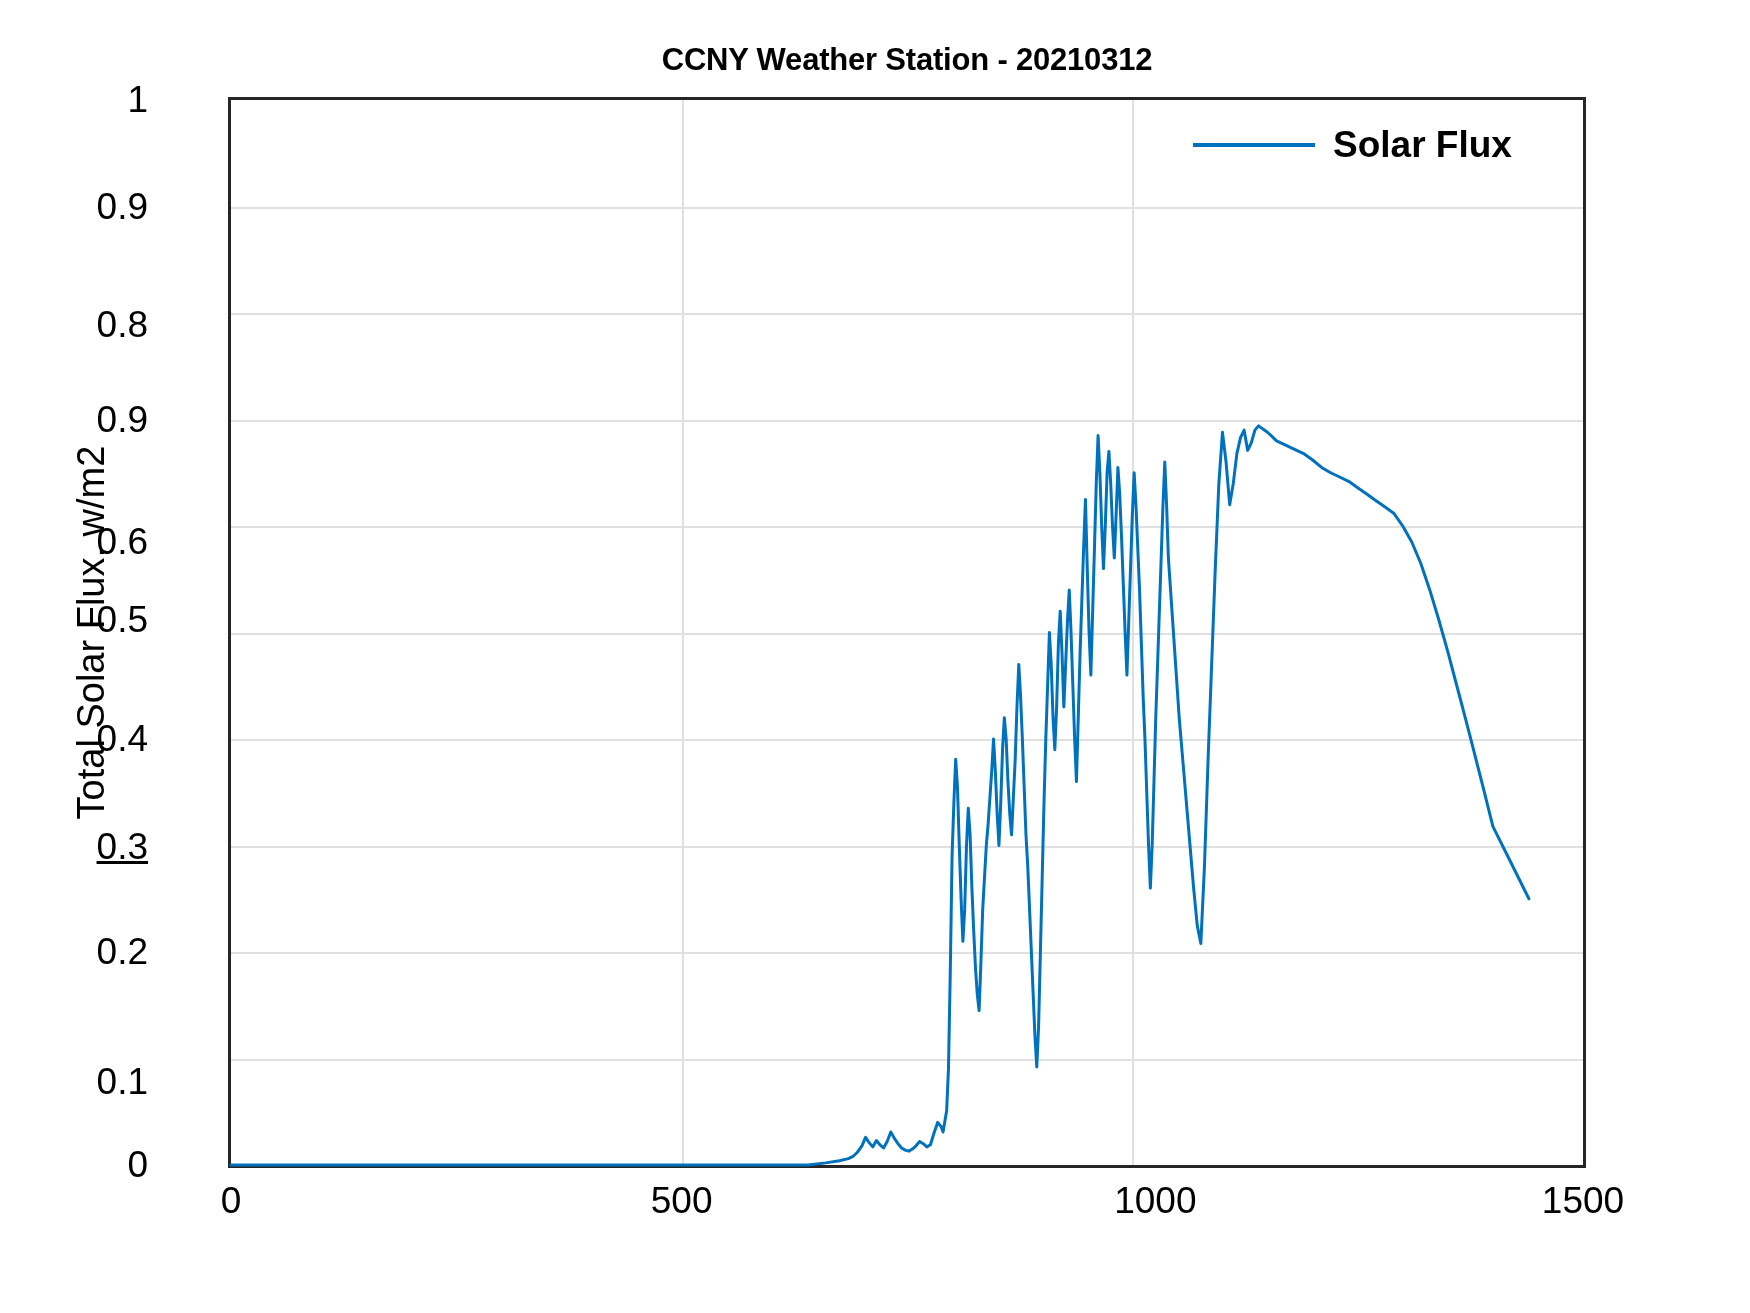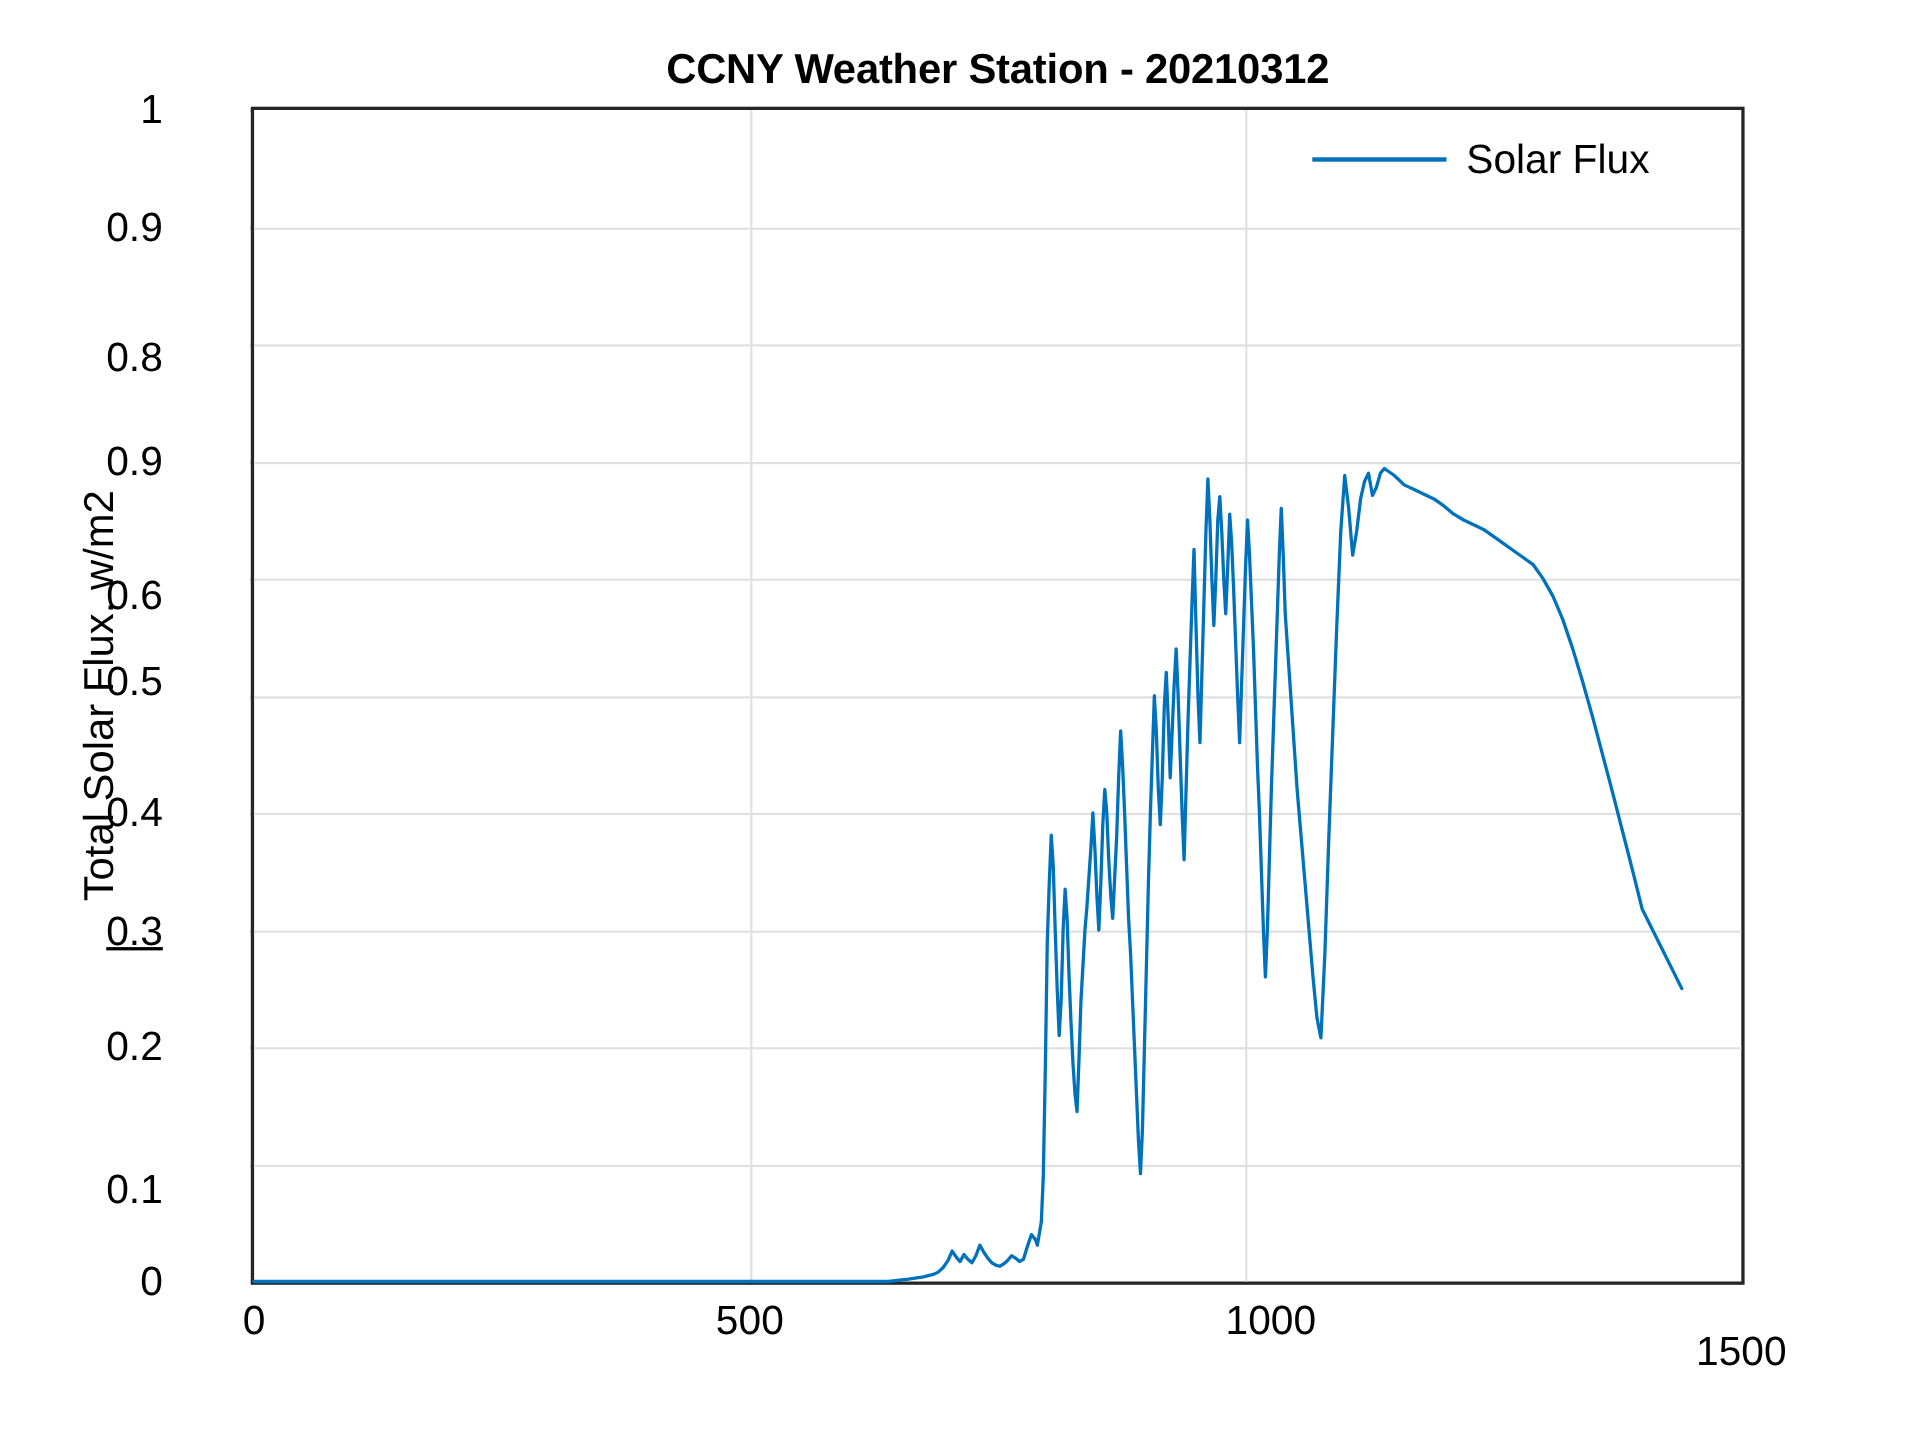--- a/index.html
+++ b/index.html
@@ -21,21 +21,21 @@
     width: 1750px;
     height: 1313px;
     background: #ffffff;
   }
   #chart-title {
     position: absolute;
     left: 228px;
     top: 42px;
     width: 1358px;
     text-align: center;
-    font-size: 38px;
+    font-size: 31px;
     font-weight: bold;
     letter-spacing: -0.2px;
     color: #000000;
     white-space: nowrap;
   }
   #plot-frame {
     position: absolute;
     left: 228px;
     top: 97px;
     width: 1358px;
@@ -118,20 +118,21 @@
   }
   #legend-box {
     position: absolute;
     left: 1185px;
     top: 110px;
     width: 390px;
     height: 70px;
     display: flex;
     align-items: center;
     background: transparent;
+    font-weight: bold;
   }
   #legend-swatch {
     width: 122px;
     height: 4px;
     background: #0072BD;
     margin-left: 8px;
     margin-right: 18px;
     flex: 0 0 auto;
   }
   #legend-label {
@@ -180,21 +181,21 @@
       <div class="ytick-mark" style="top: 526px;"></div>
       <div class="ytick-mark" style="top: 419.5px;"></div>
       <div class="ytick-mark" style="top: 313px;"></div>
       <div class="ytick-mark" style="top: 206.5px;"></div>
       <div class="ytick-mark" style="top: 100px;"></div>
     </div>
   <div id="xtick-labels">
       <div class="xtick-label" style="left: 231px;">0</div>
       <div class="xtick-label" style="left: 681.667px;">500</div>
       <div class="xtick-label" style="left: 1132.33px; margin-left: 23px;">1000</div>
-      <div class="xtick-label" style="left: 1583px; margin-top: 28px;">1500</div>
+      <div class="xtick-label" style="left: 1583px;">1500</div>
     </div>
   <div id="xtick-marks">
       <div class="xtick-mark" style="left: 231px;"></div>
       <div class="xtick-mark" style="left: 681.667px;"></div>
       <div class="xtick-mark" style="left: 1132.33px;"></div>
       <div class="xtick-mark" style="left: 1583px;"></div>
     </div>
 
   <div id="plot-frame">
     <div id="gridlines">

